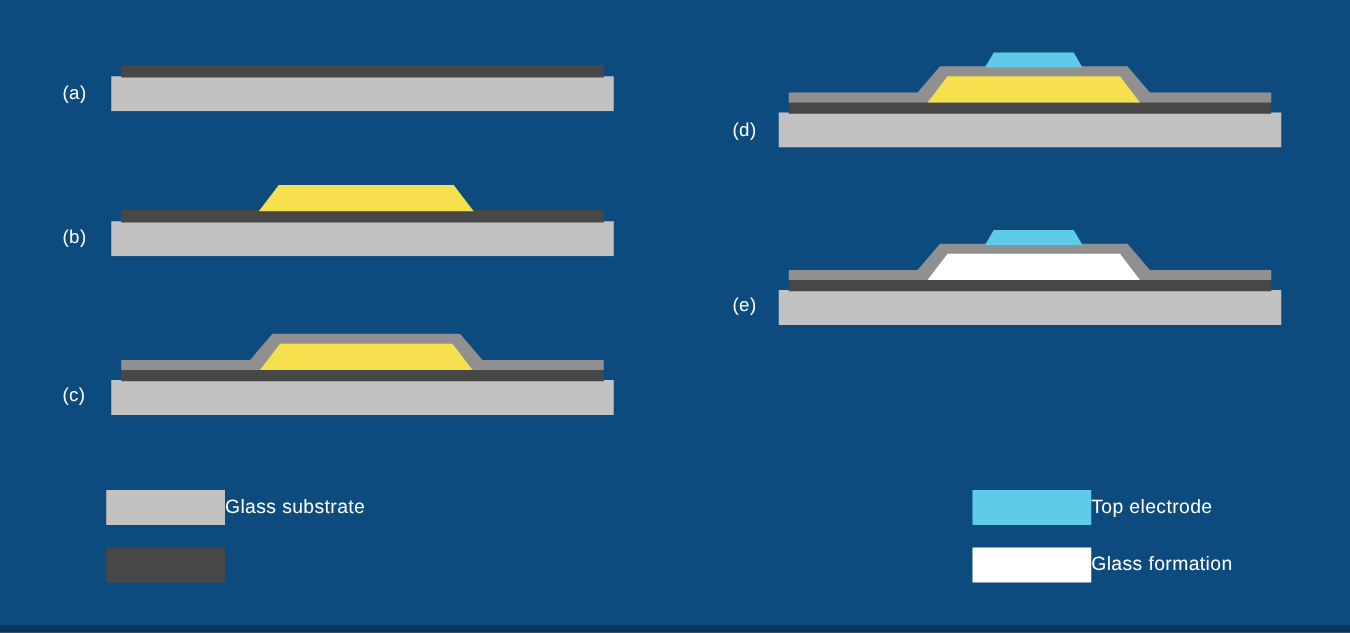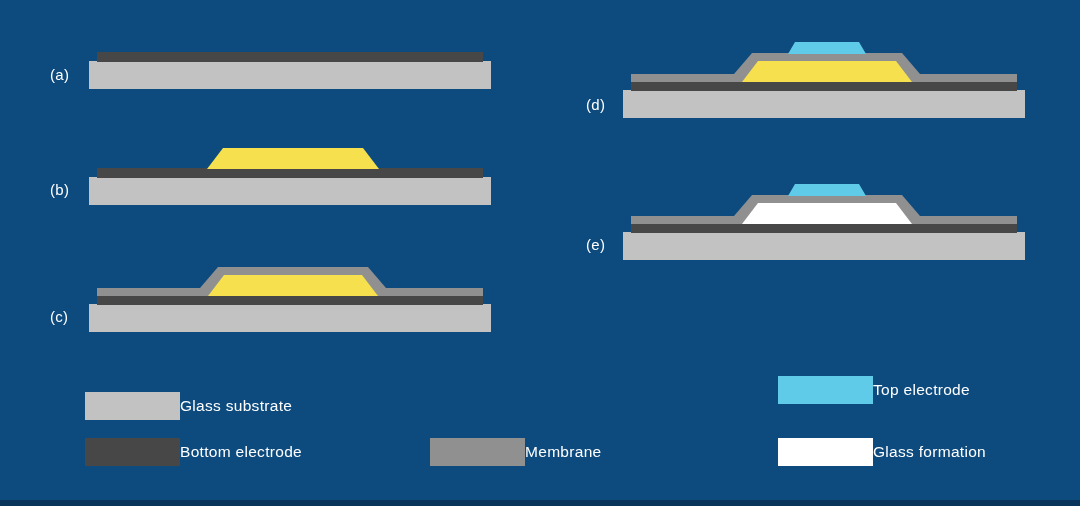--- a/index.html
+++ b/index.html
@@ -103,31 +103,26 @@
       <polygon points="9,42 9,34 112,34 130,13 280,13 298,34 395,34 395,42" fill="#909090"></polygon>
       <polygon points="120,42 136,21 274,21 290,42" fill="#FFFFFF"></polygon>
       <polygon points="166,14 173,2 237,2 244,14" fill="#5FCBE9"></polygon>
     </svg>
   </div>
 
   <div class="legend-item" style="left:85px; top:392px">
     <span class="swatch" style="background-color: rgb(194, 194, 194);"></span>
     <span class="legend-label">Glass substrate</span>
   </div>
-  <div class="legend-item" style="left:778px; top:376px">
+  <div class="legend-item" style="left:778px; top:392px">
     <span class="swatch" style="background-color: rgb(95, 203, 233);"></span>
     <span class="legend-label">Top electrode</span>
   </div>
   <div class="legend-item" style="left:85px; top:438px">
     <span class="swatch" style="background-color: rgb(71, 71, 71);"></span>
-    <span class="legend-label">Bottom electrode</span>
-  </div>
-  <div class="legend-item" style="left:430px; top:438px">
-    <span class="swatch" style="background-color: rgb(144, 144, 144);"></span>
-    <span class="legend-label">Membrane</span>
   </div>
   <div class="legend-item" style="left:778px; top:438px">
     <span class="swatch" style="background-color: rgb(255, 255, 255);"></span>
     <span class="legend-label">Glass formation</span>
   </div>
 
   <div class="bottom-bar" style="background-color: rgb(9, 53, 92);"></div>
 </div>
 
 </body></html>

